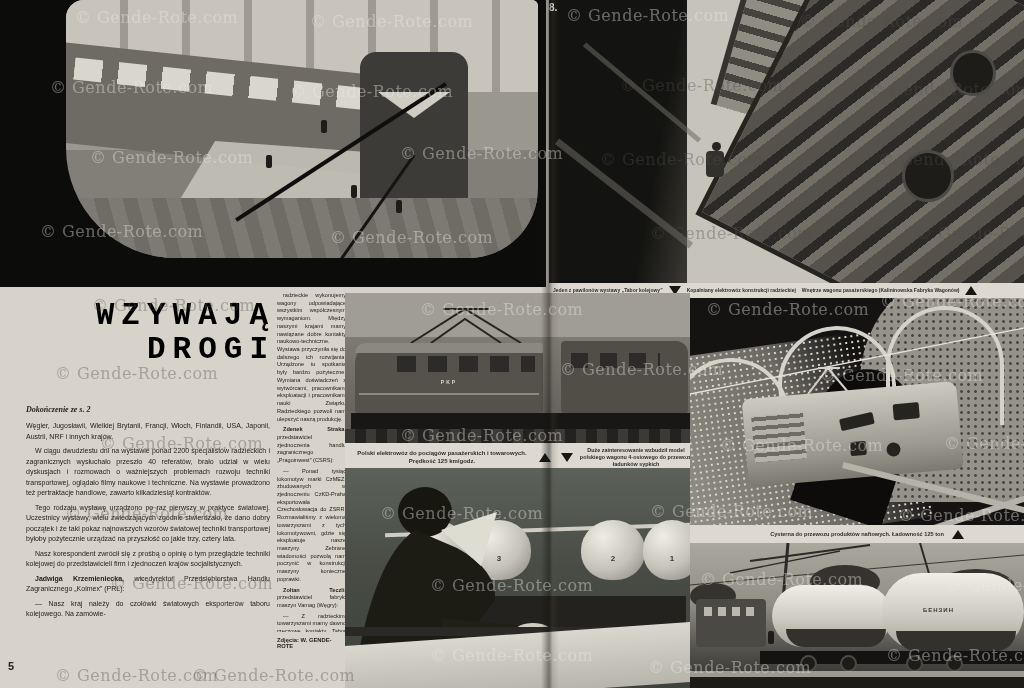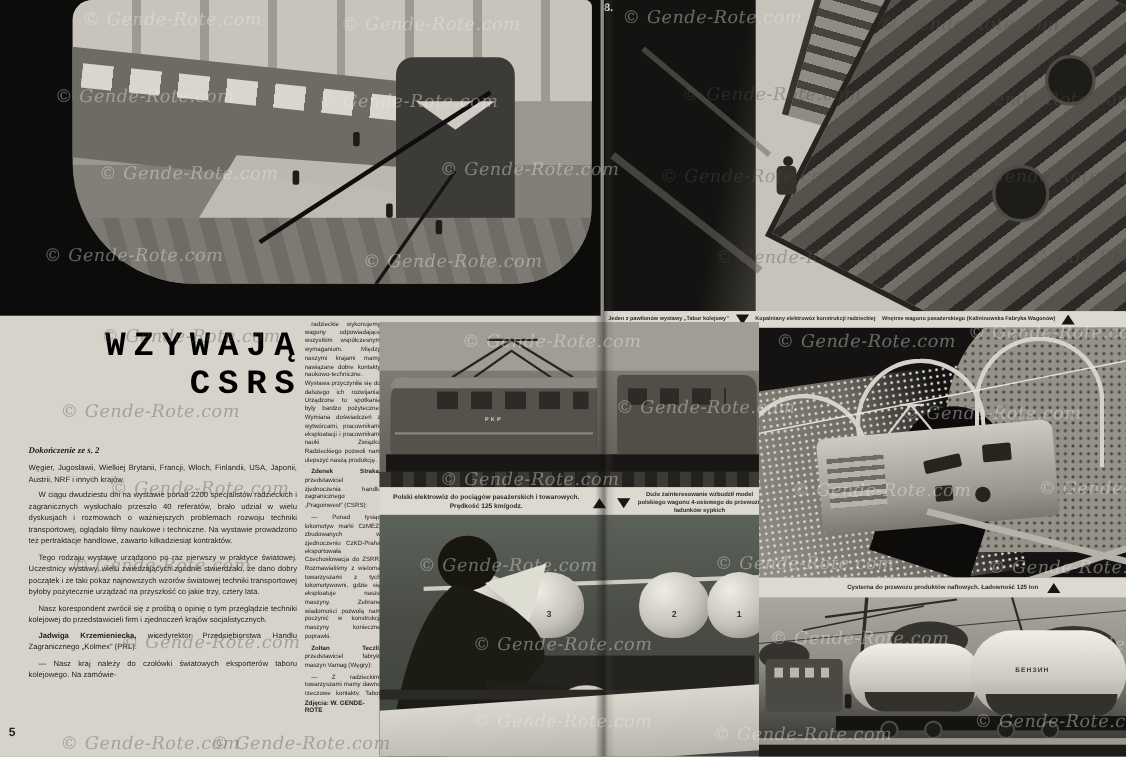--- a/index.html
+++ b/index.html
@@ -131,21 +131,21 @@
   #col2.bodytext p{font-size:5.6px;line-height:1.38;text-indent:6px;margin-bottom:3px;}
   .bodytext p.first{text-indent:0;}
   .speaker-name{font-weight:bold;}
   #photo-credit{position:absolute;left:277px;top:637px;width:69px;font-size:5.8px;font-weight:bold;}
   #page-number{position:absolute;left:8px;top:660px;font-size:11px;font-weight:bold;}
   #page-mark{position:absolute;left:549px;top:2px;color:#e8e5dd;font-size:10px;font-weight:bold;}
   
   #fold{position:absolute;left:541px;top:0;width:18px;height:688px;pointer-events:none;z-index:40;
     background:linear-gradient(90deg,rgba(0,0,0,0) 0%,rgba(20,18,14,.45) 45%,rgba(90,84,70,.18) 65%,rgba(0,0,0,0) 100%);}
   #watermark-layer{position:absolute;inset:0;z-index:50;pointer-events:none;}
-  .wm{position:absolute;font-family:"DejaVu Serif",serif;font-style:italic;font-size:16px;
+  .wm{position:absolute;font-family:"DejaVu Serif",serif;font-size:16px;
     white-space:nowrap;letter-spacing:.5px;}
   .wm-light{color:rgba(238,236,230,.40);}
   .wm-dark{color:rgba(82,80,76,.38);}
 </style>
 </head>
 <body>
 
 <div id="spread">
 
   <div id="photo-hall" class="ph">
@@ -183,21 +183,21 @@
   <div id="cap-top" class="caption-strip">
     <span>Jeden z pawilonów wystawy „Tabor kolejowy”</span>
     <span class="tri-down"></span>
     <span>Kopalniany elektrowóz konstrukcji radzieckiej</span>
     <span>Wnętrze wagonu pasażerskiego (Kalininowska Fabryka Wagonów)</span>
     <span class="tri-up"></span>
   </div>
 
   <div id="article-title">
     <div>WZYWAJĄ</div>
-    <div>CSRS</div>
+    <div>DROGI</div>
   </div>
   <div id="continuation">Dokończenie ze s. 2</div>
 
   <div id="col1" class="bodytext">
     <p class="first">Węgier, Jugosławii, Wielkiej Brytanii, Francji, Włoch, Finlandii, USA, Japonii, Austrii, NRF i innych krajów.</p>
     <p>W ciągu dwudziestu dni na wystawie ponad 2200 specjalistów radzieckich i zagranicznych wysłuchało przeszło 40 referatów, brało udział w wielu dyskusjach i rozmowach o ważniejszych problemach rozwoju techniki transportowej, oglądało filmy naukowe i techniczne. Na wystawie prowadzono też pertraktacje handlowe, zawarto kilkadziesiąt kontraktów.</p>
     <p>Tego rodzaju wystawę urządzono po raz pierwszy w praktyce światowej. Uczestnicy wystawy, wielu zwiedzających zgodnie stwierdzało, że dano dobry początek i że taki pokaz najnowszych wzorów światowej techniki transportowej byłoby pożytecznie urządzać na przyszłość co jakie trzy, cztery lata.</p>
     <p>Nasz korespondent zwrócił się z prośbą o opinię o tym przeglądzie techniki kolejowej do przedstawicieli firm i zjednoczeń krajów socjalistycznych.</p>
     <p><span class="speaker-name">Jadwiga Krzemieniecka,</span><span> wicedyrektor Przedsiębiorstwa Handlu Zagranicznego „Kolmex” (PRL):</span></p>
     <p>— Nasz kraj należy do czołówki światowych eksporterów taboru kolejowego. Na zamówie-</p>

